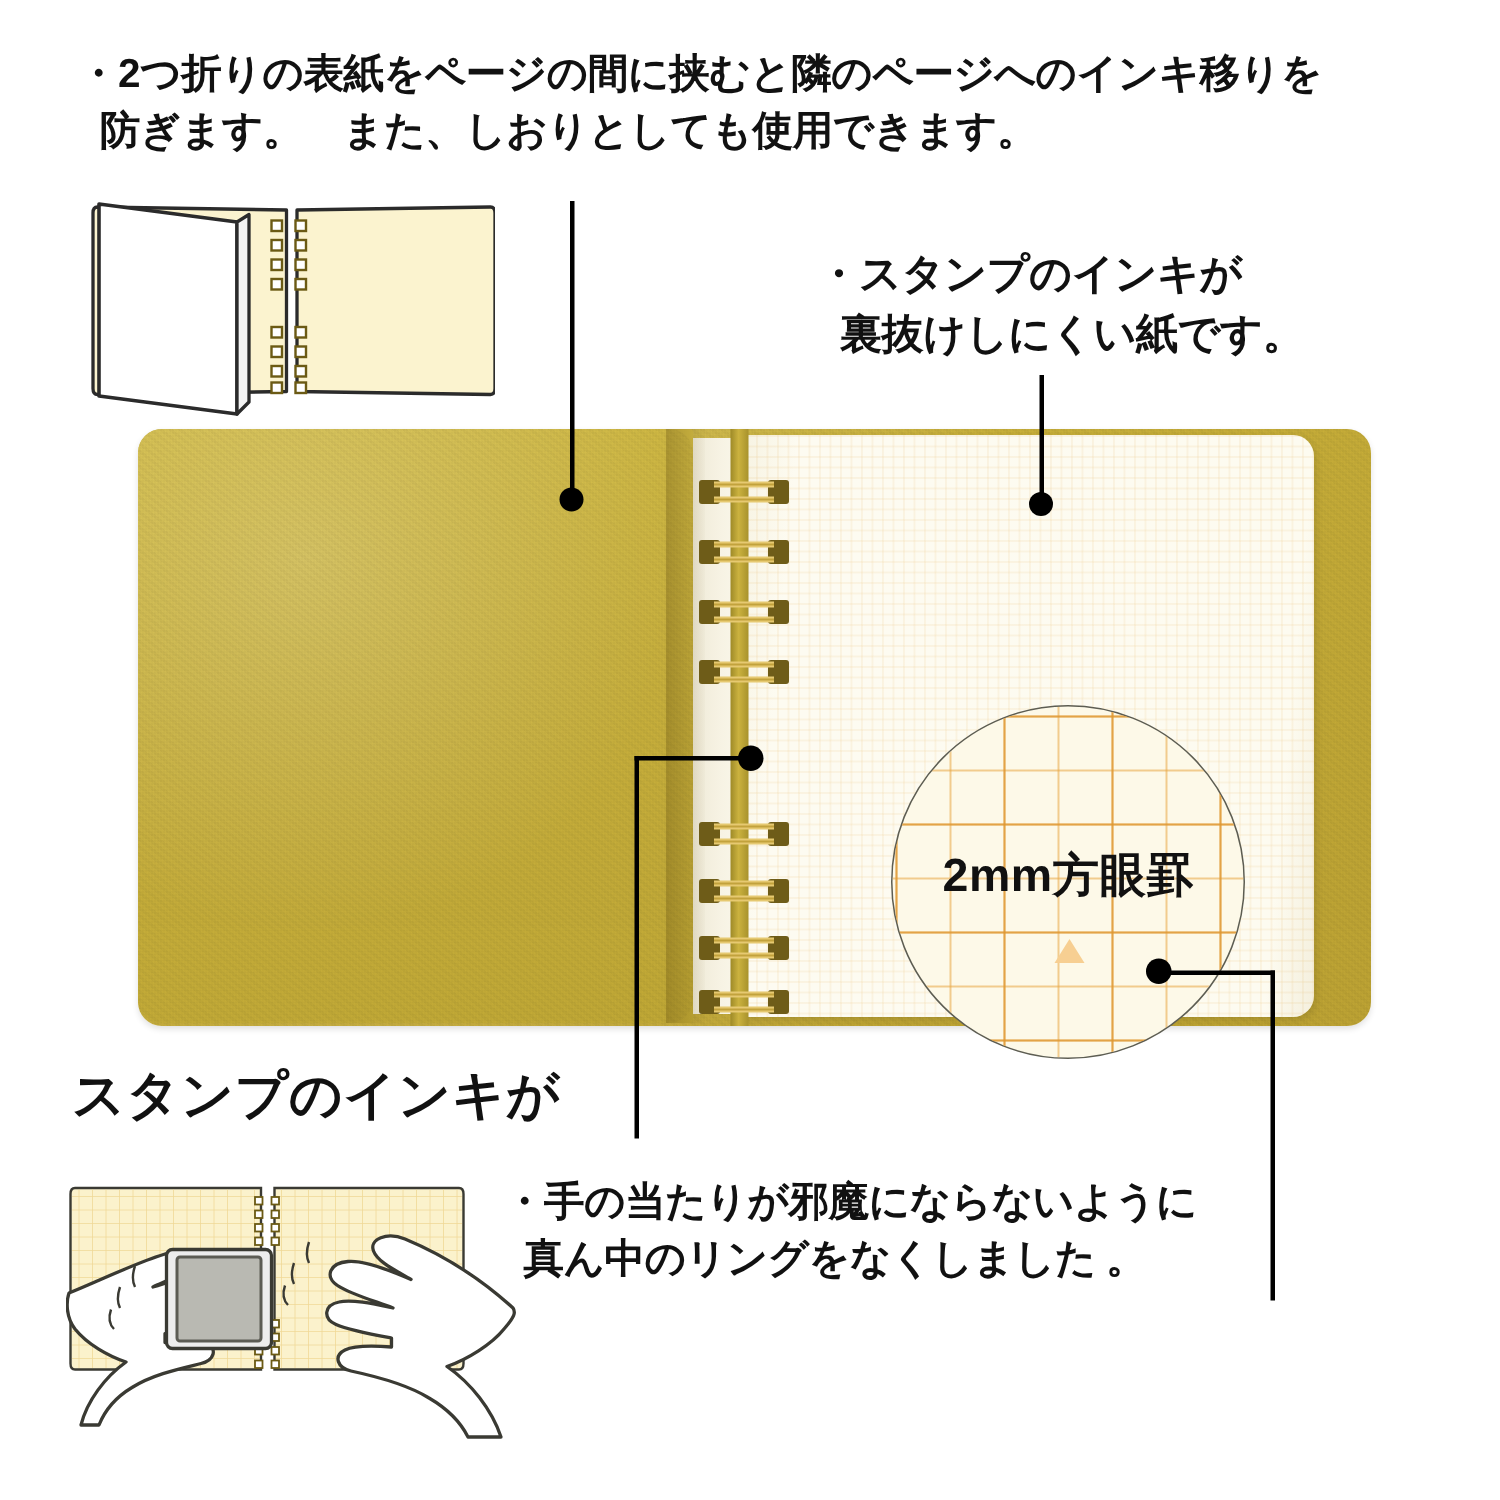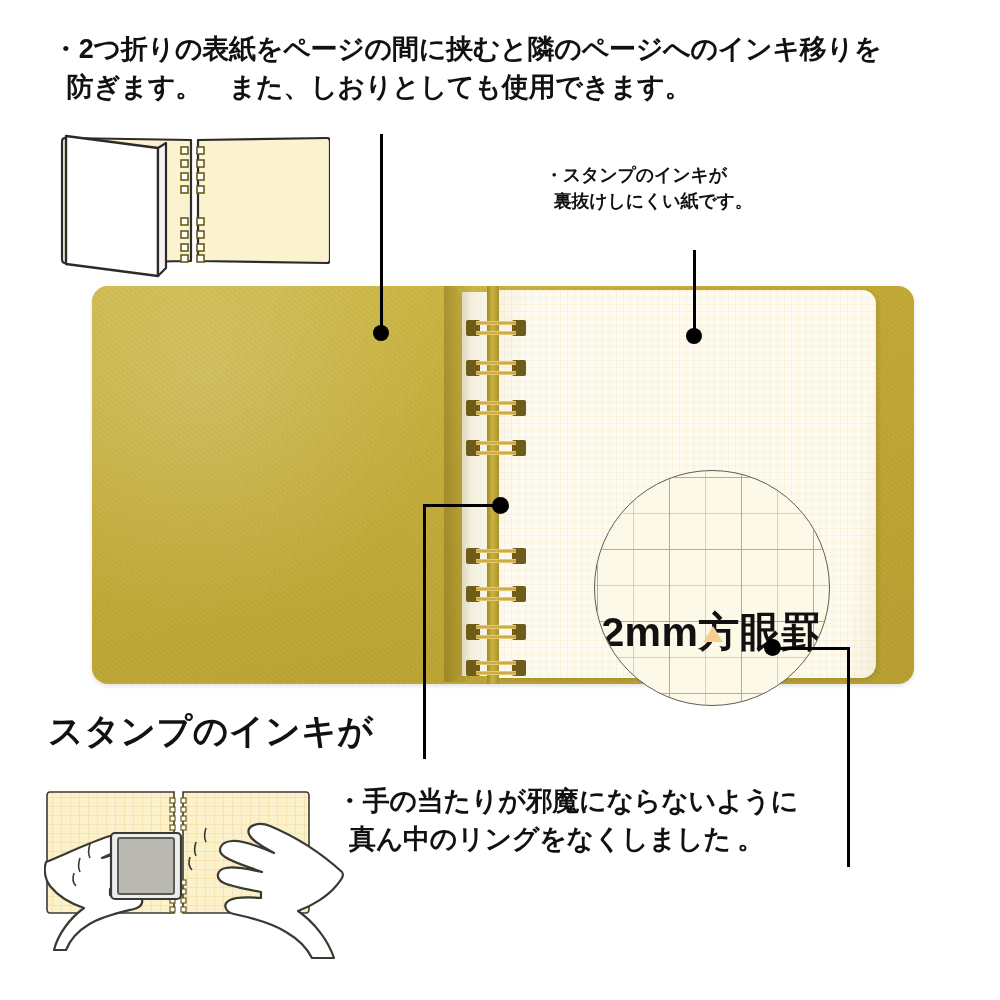--- a/index.html
+++ b/index.html
@@ -25,21 +25,21 @@
   
   .txt {
     position: absolute;
     font-weight: 700;
     line-height: 1.42;
     letter-spacing: -0.01em;
     white-space: pre;
     color: #111111;
   }
   #desc-top      { left: 52px;  top: 30px;  font-size: 27px; }
-  #desc-ink      { left: 545px; top: 163px; font-size: 18px; font-family: Liberation Serif, serif; }
+  #desc-ink      { left: 545px; top: 163px; font-size: 28px; }
   #heading-stamp { left: 48px;  top: 706px; font-size: 35px; letter-spacing: 0.01em; }
   #desc-ring     { left: 336px; top: 782px; font-size: 27px; font-family: Liberation Serif, serif; }
   #desc-grid     { left: 336px; top: 886px; font-size: 27px; }
 
   
   .lead-v, .lead-h {
     position: absolute;
     background: #000000;
   }
   .lead-v { width: 3px; }
@@ -151,25 +151,24 @@
     background-image:
       linear-gradient(to right, rgba(222,150,48,0.75) 1.5px, transparent 1.5px),
       linear-gradient(to bottom, rgba(222,150,48,0.75) 1.5px, transparent 1.5px);
     background-size: 72px 72px;
     background-position: 6px 10px;
   }
   .mag-label {
     position: absolute;
     left: 0; right: 0; top: 92px;
     text-align: center;
-    font-size: 41px;
+    font-size: 31px;
     font-weight: 700;
     color: #111;
     letter-spacing: 0.01em;
-    margin-top: 42px;
   }
   .mag-tri {
     position: absolute;
     left: 108px; top: 155px;
     width: 0; height: 0;
     border-left: 10px solid transparent;
     border-right: 10px solid transparent;
     border-bottom: 16px solid #f7cf92;
   }
 

